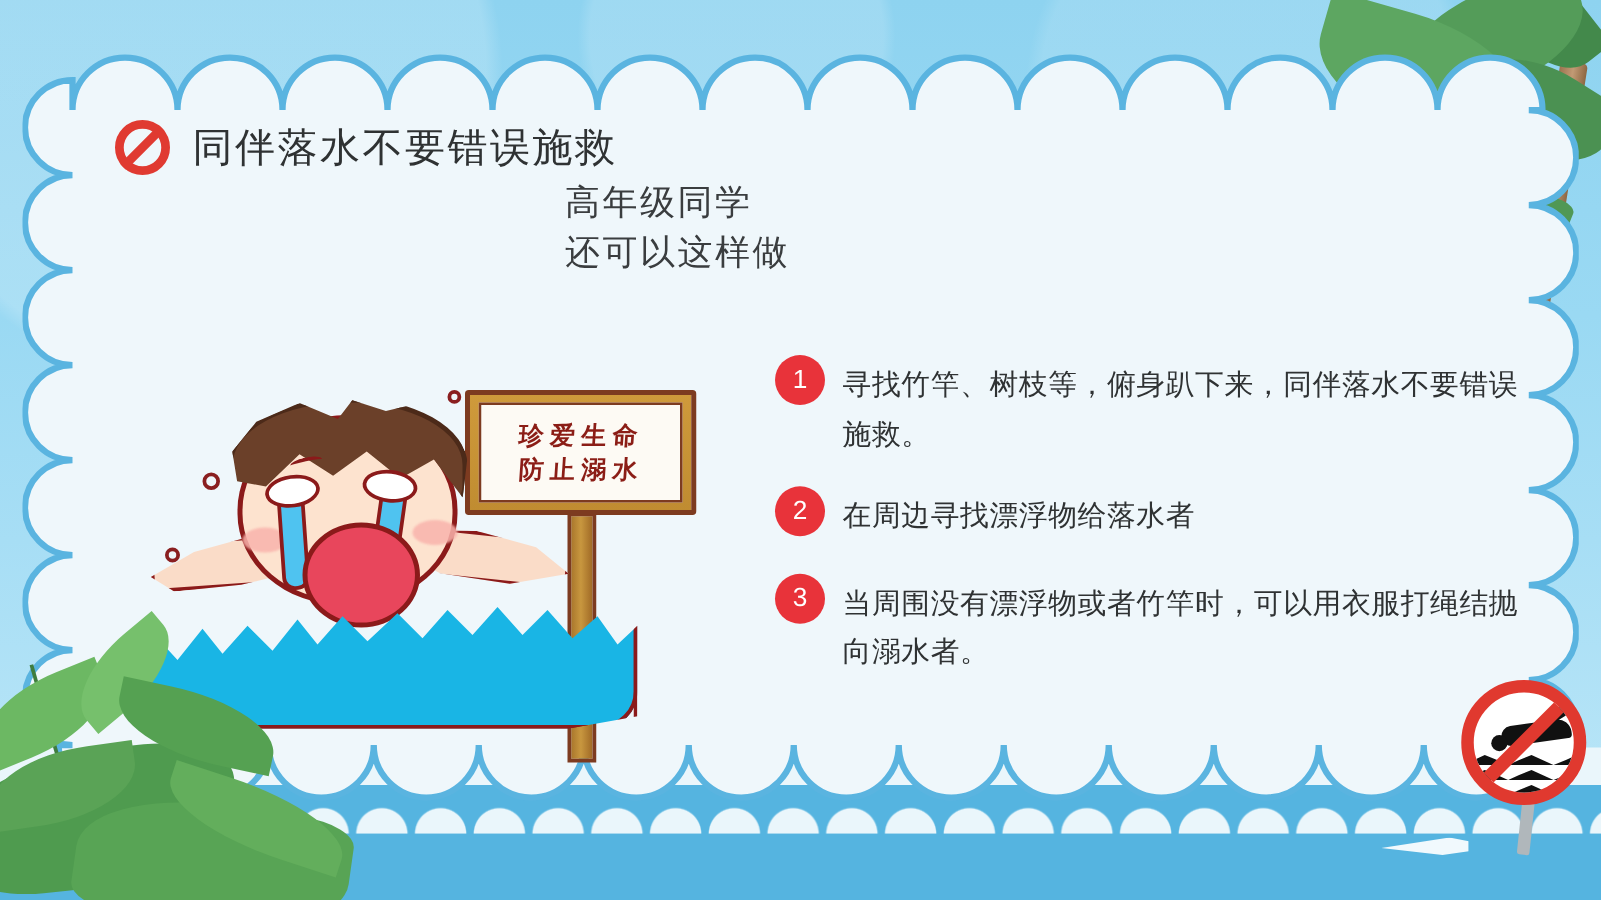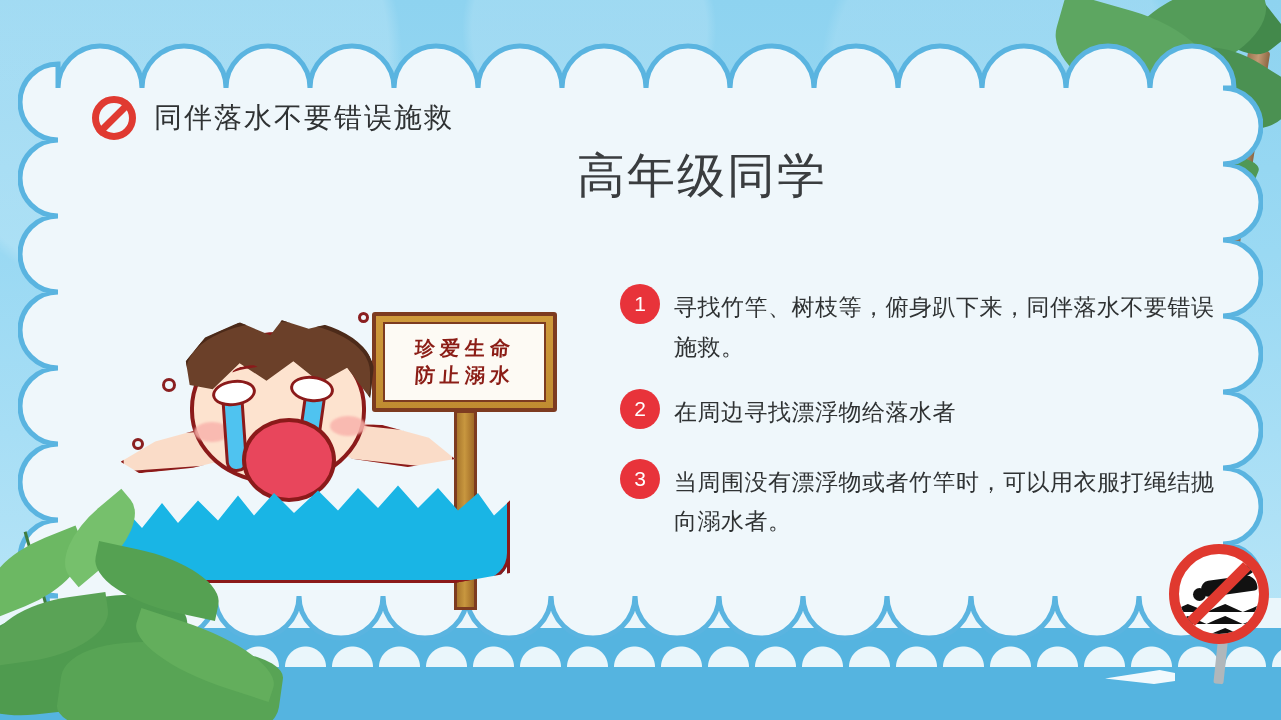--- a/index.html
+++ b/index.html
@@ -59,27 +59,27 @@
   .ban-icon{ width:44px; height:44px; position:relative; flex:0 0 auto; }
   .ban-icon .ring{
     position:absolute; inset:0; border:7px solid #e03a31; border-radius:50%;
   }
   .ban-icon .bar{
     position:absolute; left:50%; top:50%; width:44px; height:7px;
     background:#e03a31; transform:translate(-50%,-50%) rotate(-45deg);
     border-radius:1px;
   }
   .main-title{
-    font-size:28px; color:#2f3233; letter-spacing:2px; font-weight:400;
+    font-size:32px; color:#2f3233; letter-spacing:2px; font-weight:400;
     line-height:1;
   }
 
   .subtitle{
     position:absolute; left:452px; top:142px; width:500px;
-    text-align:center; color:#3a3d3f; font-size:48px; line-height:1.42;
+    color:#3a3d3f; font-size:28px; line-height:1.42;
     letter-spacing:2px;
   }
   .subtitle span{ display:block; }
 
   
   .list{ position:absolute; left:620px; top:288px; width:600px; }
   .item{ display:flex; align-items:flex-start; margin-bottom:26px; }
   .item:nth-child(2){ margin-bottom:30px; }
   .badge{
     flex:0 0 auto; width:40px; height:40px; border-radius:50%;
@@ -333,20 +333,21 @@
   <div class="title-row">
     <div class="ban-icon">
       <div class="ring"></div>
       <div class="bar"></div>
     </div>
     <div class="main-title">同伴落水不要错误施救</div>
   </div>
 
   <div class="subtitle">
     <span>高年级同学</span>
+    <span>还可以这样做</span>
   </div>
 
   <div class="list">
     <div class="item">
       <div class="badge">1</div>
       <div class="item-text">寻找竹竿、树枝等，俯身趴下来，同伴落水不要错误施救。</div>
     </div>
     <div class="item">
       <div class="badge">2</div>
       <div class="item-text">在周边寻找漂浮物给落水者</div>

